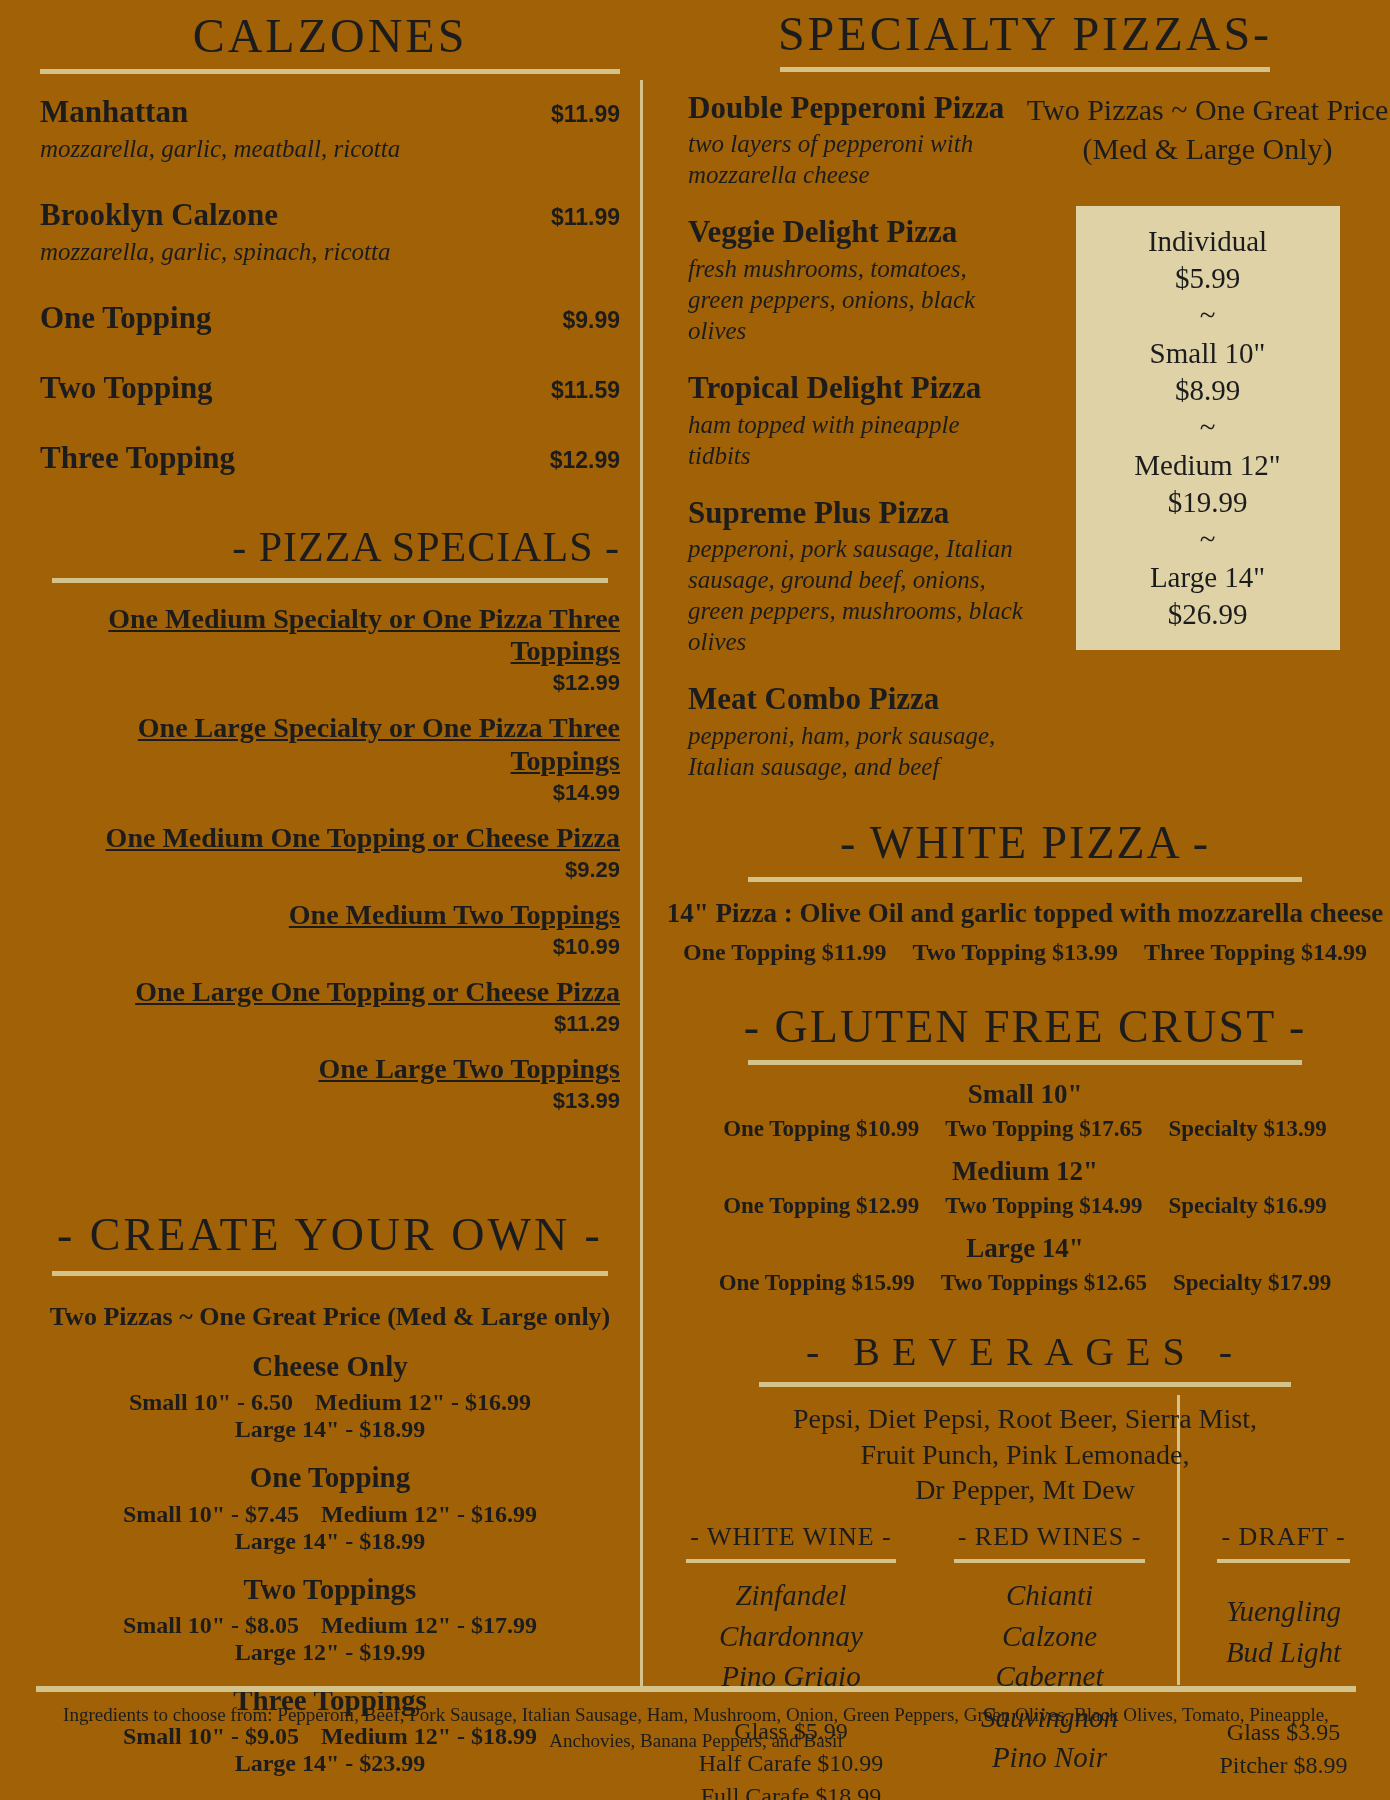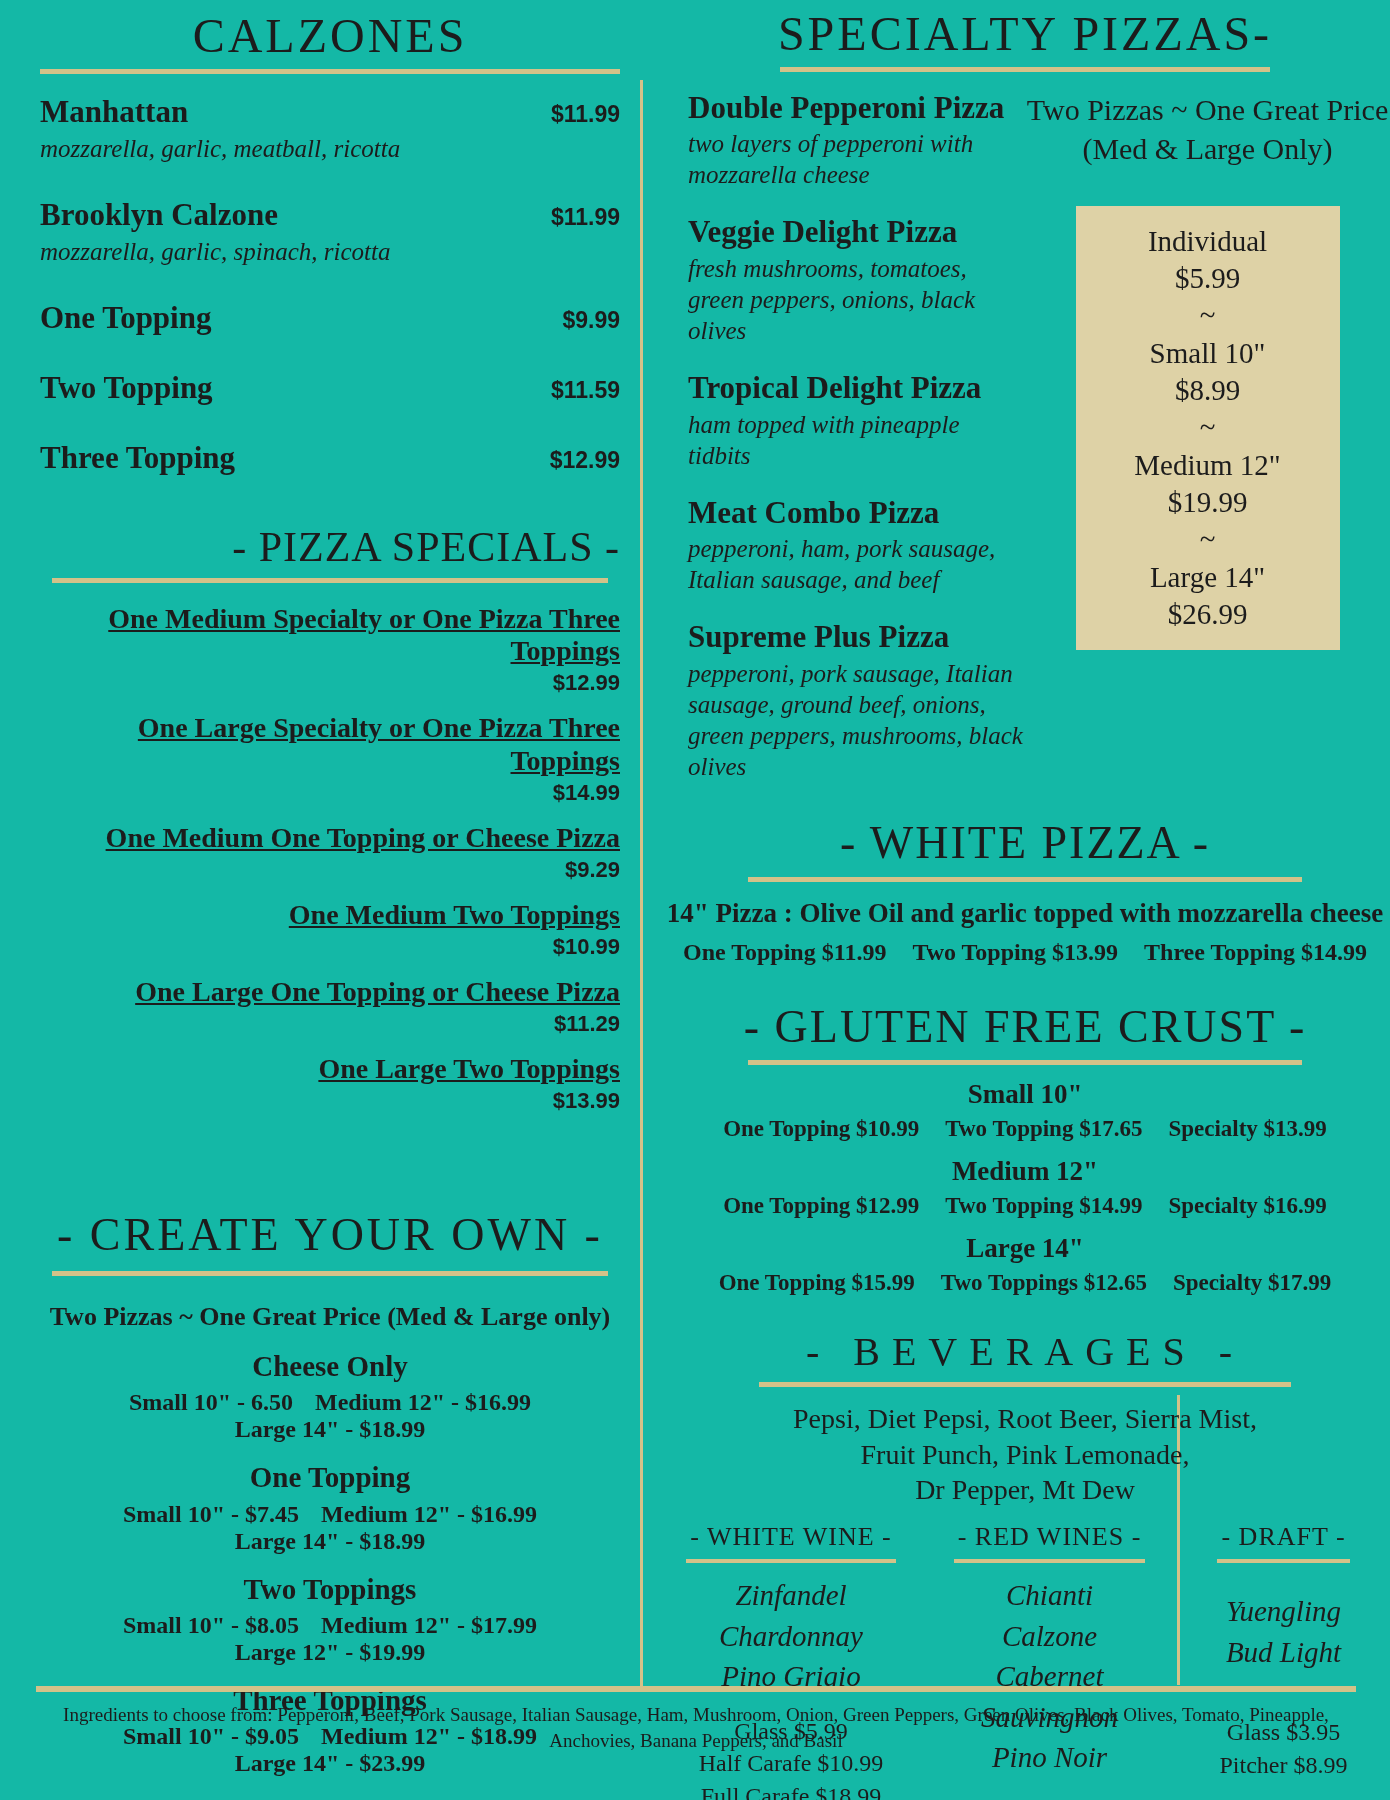--- a/index.html
+++ b/index.html
@@ -3,21 +3,21 @@
 <meta charset="utf-8">
 <style>
   :root{
     --gold:#d3c289;
     --box:#ded2a6;
     --ink:#1c1c1c;
   }
   *{margin:0;padding:0;box-sizing:border-box;}
   html,body{background:#ffffff;}
   body{font-family:"Liberation Serif",serif;color:var(--ink);}
-  .page{position:relative;width:1390px;height:1800px;background:#14b8a6;overflow:hidden;margin:0 auto;}
+  .page{position:relative;width:1390px;height:1800px;background:#a16207;overflow:hidden;margin:0 auto;}
 
   
   .vdiv{position:absolute;width:3px;background:var(--gold);}
   .vdiv.main{left:640px;top:80px;height:1606px;}
   .vdiv.wines-div{left:1177px;top:1395px;height:290px;}
 
   
   .rule{height:5px;background:var(--gold);}
 
   
@@ -236,26 +236,26 @@
           </div>
           <div class="spec-item">
             <div class="spec-name">Veggie Delight Pizza</div>
             <div class="spec-desc">fresh mushrooms, tomatoes, green peppers, onions, black olives</div>
           </div>
           <div class="spec-item">
             <div class="spec-name">Tropical Delight Pizza</div>
             <div class="spec-desc">ham topped with pineapple tidbits</div>
           </div>
           <div class="spec-item">
+            <div class="spec-name">Supreme Plus Pizza</div>
+            <div class="spec-desc">pepperoni, pork sausage, Italian sausage, ground beef, onions, green peppers, mushrooms, black olives</div>
+          </div>
+          <div class="spec-item">
             <div class="spec-name">Meat Combo Pizza</div>
             <div class="spec-desc">pepperoni, ham, pork sausage, Italian sausage, and beef</div>
-          </div>
-          <div class="spec-item">
-            <div class="spec-name">Supreme Plus Pizza</div>
-            <div class="spec-desc">pepperoni, pork sausage, Italian sausage, ground beef, onions, green peppers, mushrooms, black olives</div>
           </div>
         </div>
 
         <div class="spec-pricing">
           <div class="promo">
             <div>Two Pizzas ~ One Great Price</div>
             <div>(Med &amp; Large Only)</div>
           </div>
           <div class="price-box">
             <div class="pb-line firstline">Individual</div>

